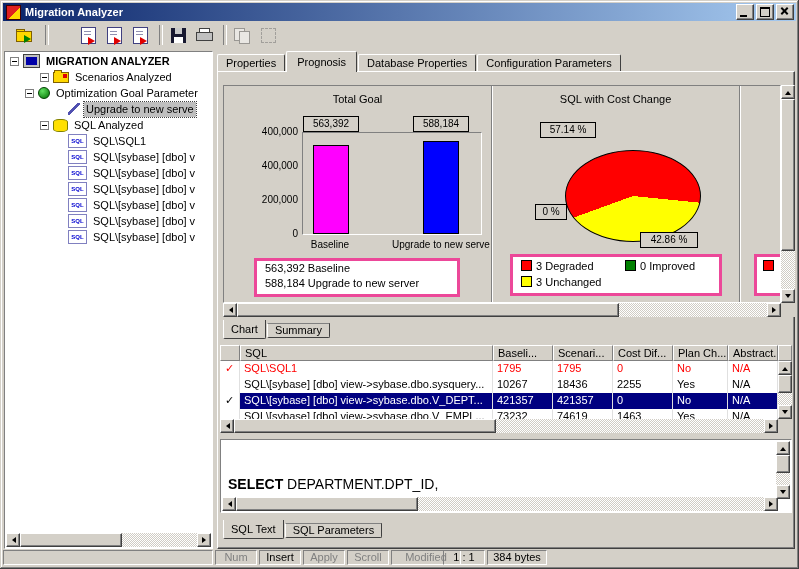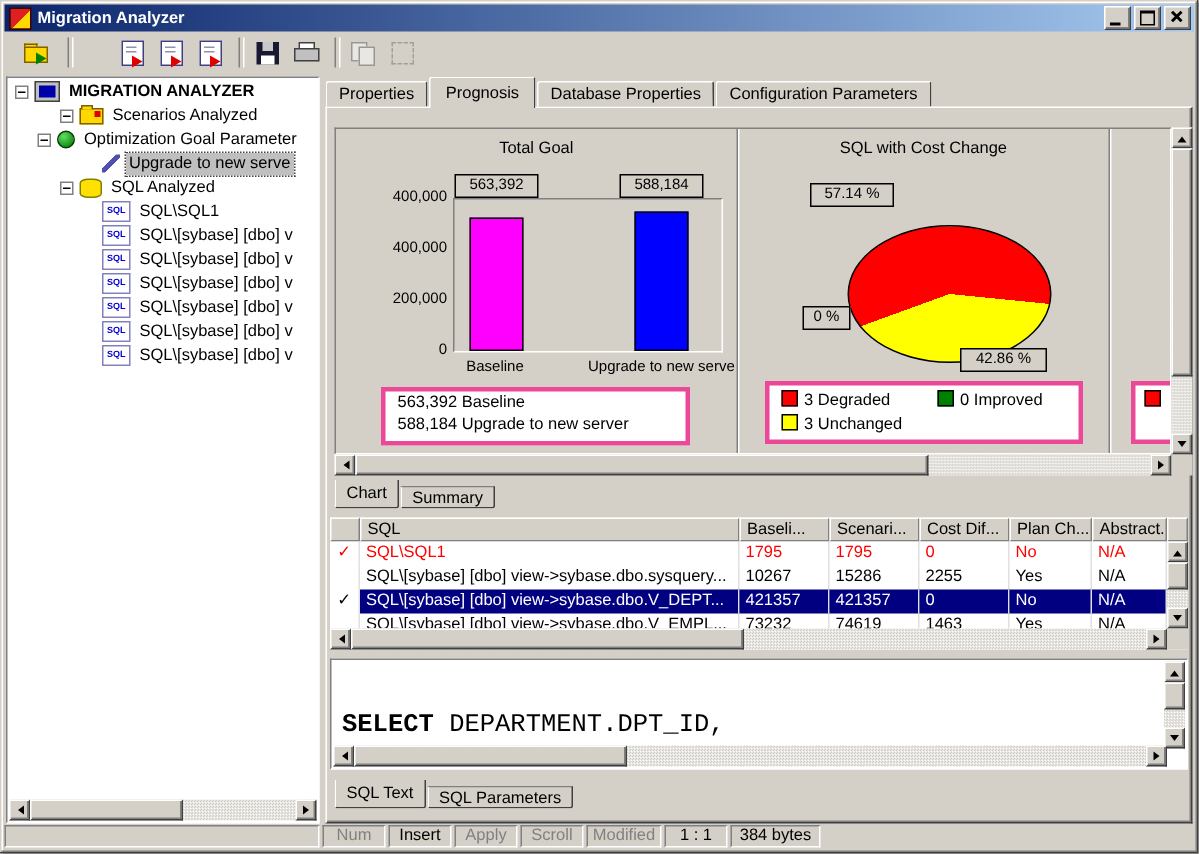--- a/index.html
+++ b/index.html
@@ -99,21 +99,21 @@
           background:#D4D0C8;border:1px solid #000}
   .xlab{position:absolute;top:153px;font-size:10px;white-space:nowrap}
   .legendbox{position:absolute;background:#FFF;border:3px solid #ec4899;font-size:11px}
   .legendbox .lline{padding:0 8px;line-height:15px;white-space:nowrap}
   .pie{position:absolute;left:73px;top:64px;width:134px;height:90px;border-radius:50%;border:1px solid #000;
        background:conic-gradient(from 250deg,#FF0000 0 57.14%,#FFFF00 57.14% 100%)}
   .pielab{position:absolute;height:14px;line-height:14px;text-align:center;font-size:10px;background:#D4D0C8;border:1px solid #000}
   .sw{display:inline-block;width:9px;height:9px;border:1px solid #000;vertical-align:-1px;margin-right:4px}
   .pleg-item{position:absolute;white-space:nowrap;font-size:11px}
   
-  .btabstrip{position:absolute;height:20px;display:flex;align-items:flex-end}
+  .btabstrip{position:absolute;height:20px;display:flex;align-items:center}
   .btab{position:relative;height:15px;box-sizing:border-box;padding:0 7px;margin-top:2px;background:#D4D0C8;display:flex;align-items:center;
         border:1px solid;border-color:#808080 #404040 #404040 #FFF;border-radius:0 0 2px 2px;margin-right:1px}
   .btab.active{height:19px;margin-top:0;border-top:none;z-index:3}
   
   .grid{position:absolute;left:2px;top:273px;width:572px;height:88px;background:#FFF}
   .ghead{display:flex;height:16px}
   .gh{box-sizing:border-box;height:16px;line-height:14px;padding:0 4px;background:#D4D0C8;font-size:11px;
       border:1px solid;border-color:#FFF #808080 #808080 #FFF;overflow:hidden;white-space:nowrap}
   .grows{position:absolute;left:0;top:16px;width:558px;height:58px;overflow:hidden;background:#FFF}
   .grow{display:flex;height:16px}
@@ -122,21 +122,21 @@
   .c0{width:20px;text-align:center;padding:0}
   .c1{width:253px}.c2{width:60px}.c3{width:60px}.c4{width:60px}.c5{width:55px}.c6{width:50px}
   .hc1{width:253px}.hc0{width:20px}
   .grow.warn .gc{color:#FF0000}
   .grow.selected .gc{background:#000080;color:#FFF}
   .grow.selected .gc.c0{background:#FFF;color:#000}
   
   .sqlpane{position:absolute;left:2px;top:367px;width:572px;height:74px;background:#FFF;
            border:1px solid;border-color:#808080 #FFF #FFF #808080;box-sizing:border-box}
   .sqltext{position:absolute;left:1px;top:1px;width:556px;height:58px;overflow:hidden;
-           font-family:Liberation Mono, monospace;font-size:17px;line-height:16px;padding:3px 0 0 6px;white-space:pre}
+           font-family:Liberation Sans, sans-serif;font-size:14px;line-height:16px;padding:3px 0 0 6px;white-space:pre}
   .sqltext .kw{font-weight:bold}
   
   .statusbar{position:absolute;left:3px;top:549px;width:793px;height:17px}
   .spanel{position:absolute;top:1px;height:15px;box-sizing:border-box;border:1px solid;border-color:#808080 #FFF #FFF #808080;
           line-height:13px;text-align:center;overflow:hidden;white-space:nowrap}
   .spanel.off{color:#808080}
 </style>
 </head>
 <body>
 
@@ -397,21 +397,21 @@
             <span class="gc c2">1795</span>
             <span class="gc c3">1795</span>
             <span class="gc c4">0</span>
             <span class="gc c5">No</span>
             <span class="gc c6">N/A</span>
           </div>
           <div class="grow">
             <span class="gc c0"></span>
             <span class="gc c1">SQL\[sybase] [dbo] view-&gt;sybase.dbo.sysquery...</span>
             <span class="gc c2">10267</span>
-            <span class="gc c3">15286</span>
+            <span class="gc c3">18436</span>
             <span class="gc c4">2255</span>
             <span class="gc c5">Yes</span>
             <span class="gc c6">N/A</span>
           </div>
           <div class="grow selected">
             <span class="gc c0">✓</span>
             <span class="gc c1">SQL\[sybase] [dbo] view-&gt;sybase.dbo.V_DEPT...</span>
             <span class="gc c2">421357</span>
             <span class="gc c3">421357</span>
             <span class="gc c4">0</span>
@@ -494,18 +494,18 @@
 
     </div>
   </div>
 
   <div class="statusbar">
     <span class="spanel" style="left:0;width:210px"></span>
     <span class="spanel off" style="left:212px;width:42px">Num</span>
     <span class="spanel" style="left:256px;width:42px">Insert</span>
     <span class="spanel off" style="left:300px;width:42px">Apply</span>
     <span class="spanel off" style="left:344px;width:42px">Scroll</span>
-    <span class="spanel off" style="left:388px;width:50px">Modified</span>
+    <span class="spanel off" style="left:388px;width:70px">Modified</span>
     <span class="spanel" style="left:440px;width:42px">1 : 1</span>
     <span class="spanel" style="left:484px;width:60px">384 bytes</span>
   </div>
 
 </div>
 
 </body></html>

